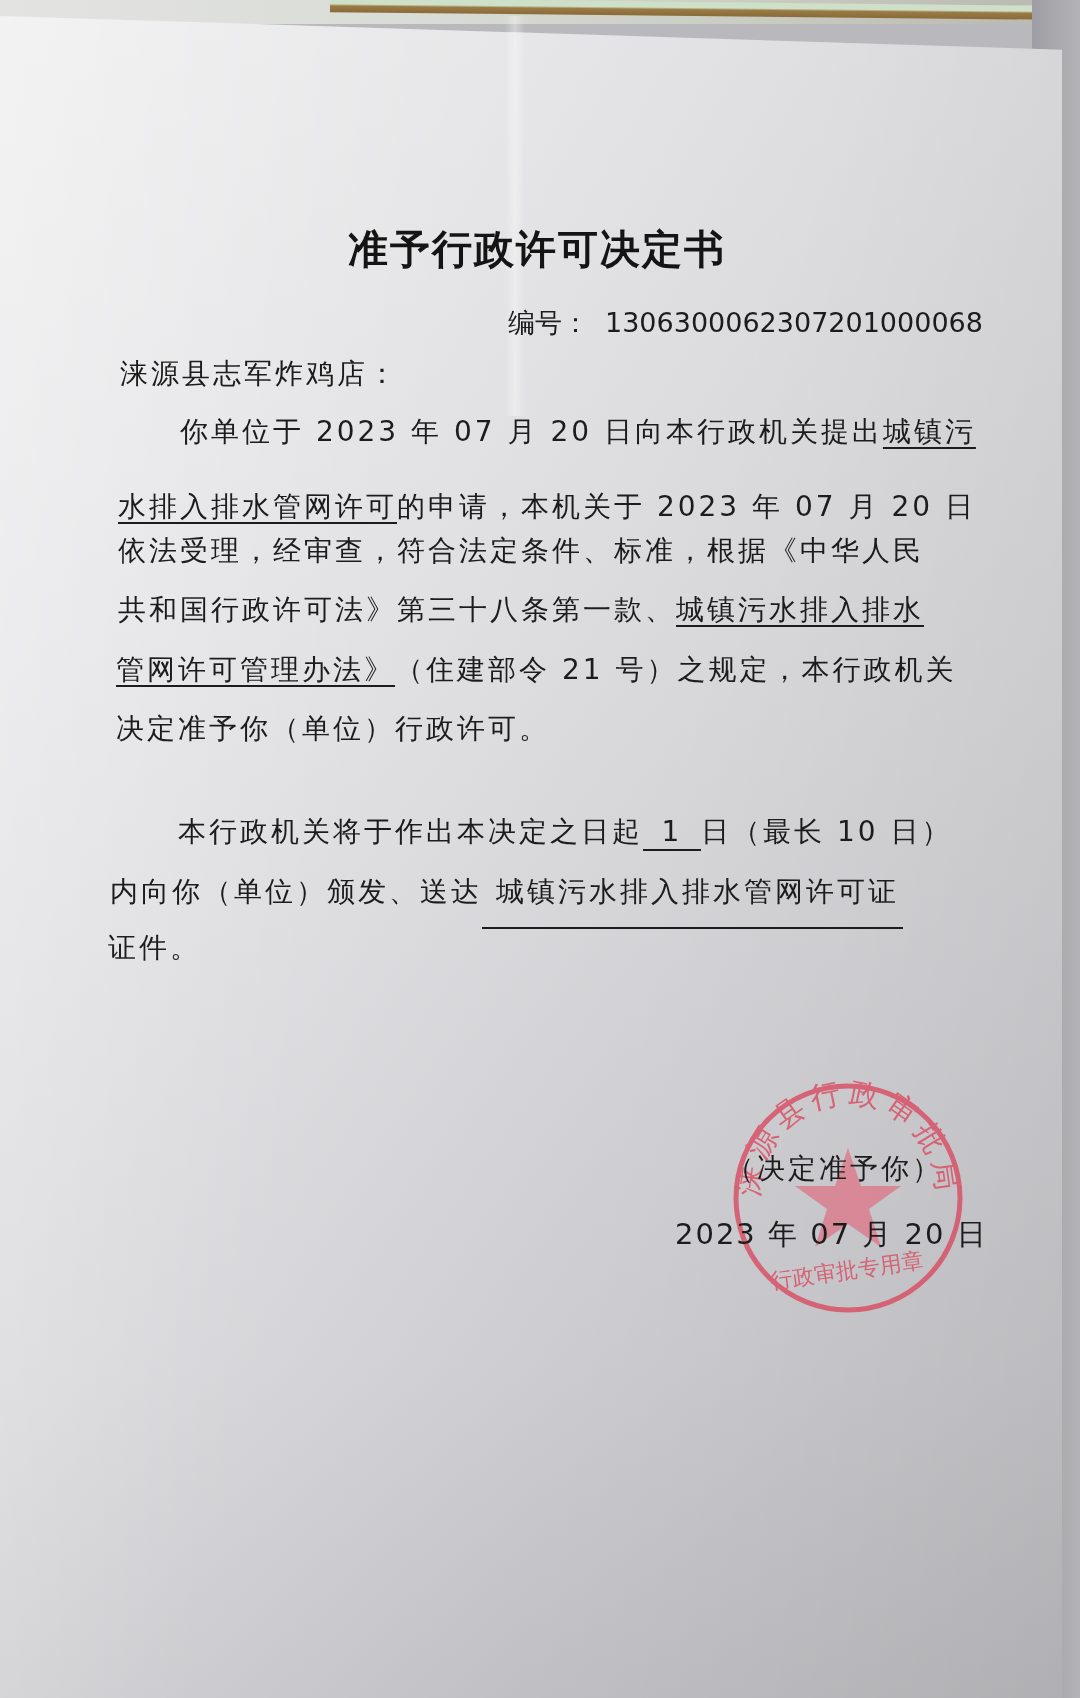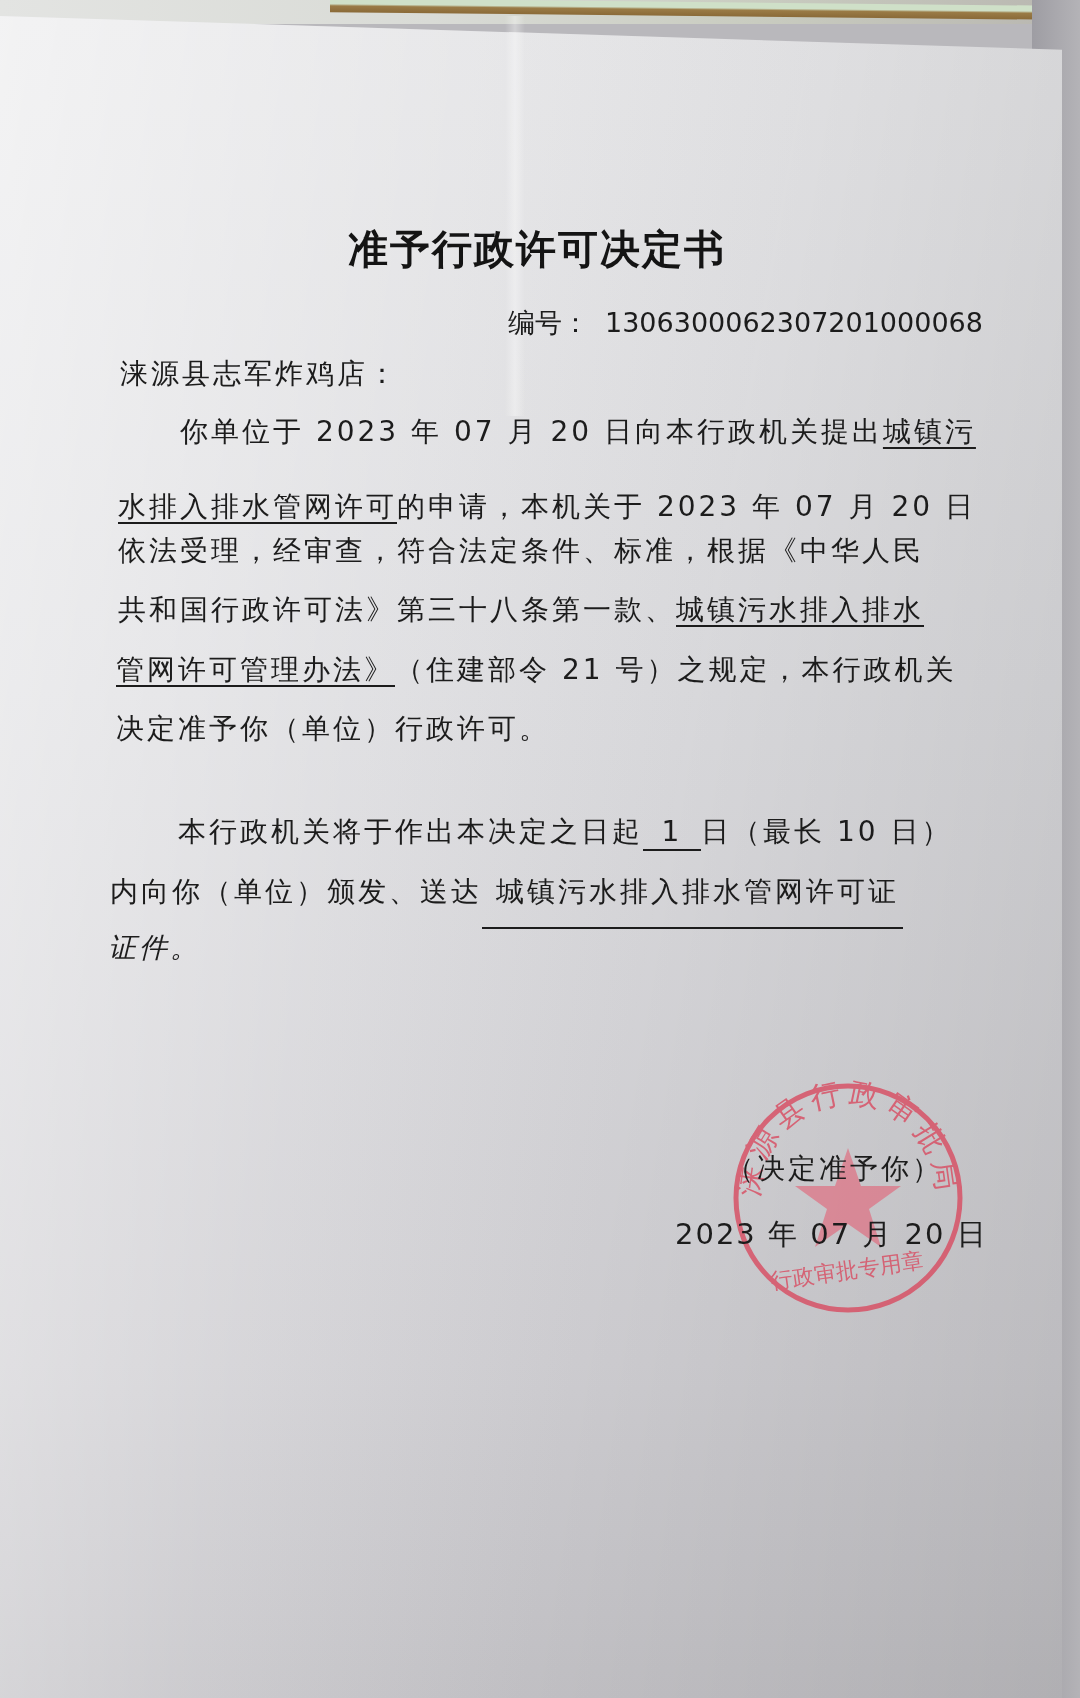--- a/index.html
+++ b/index.html
@@ -156,21 +156,21 @@
     <span class="u">管网许可管理办法》</span><span>（住建部令 21 号）之规定，本行政机关</span>
   </div>
   <div class="line" style="left:116px; top:699px;">决定准予你（单位）行政许可。</div>
 
   <div class="line" style="left:178px; top:802px;">
     <span>本行政机关将于作出本决定之日起</span><span class="blank" style="width:58px;">1</span><span>日（最长 10 日）</span>
   </div>
   <div class="line" style="left:110px; top:862px;">
     <span>内向你（单位）颁发、送达</span><span class="blank" style="padding:0 4px 16px 14px;font-family:Liberation Mono, monospace;">城镇污水排入排水管网许可证</span>
   </div>
-  <div class="line" style="left:108px; top:918px;font-style:italic;">证件。</div>
+  <div class="line" style="left:108px; top:918px;">证件。</div>
 
   <svg class="seal" viewBox="0 0 240 240">
     <defs>
       <path id="sealArc" d="M 40 150 A 88 88 0 1 1 200 150"></path>
     </defs>
     <circle cx="120" cy="120" r="112" fill="none" stroke="#d9485e" stroke-width="5"></circle>
     <text font-size="30" fill="#d9485e" font-family="DejaVu Sans, sans-serif" letter-spacing="6">
       <textPath href="#sealArc" startOffset="50%" text-anchor="middle">涞源县行政审批局</textPath>
     </text>
     <polygon points="120,70 133,108 173,108 141,131 153,169 120,146 87,169 99,131 67,108 107,108" fill="#e06a7c" opacity="0.85"></polygon>

